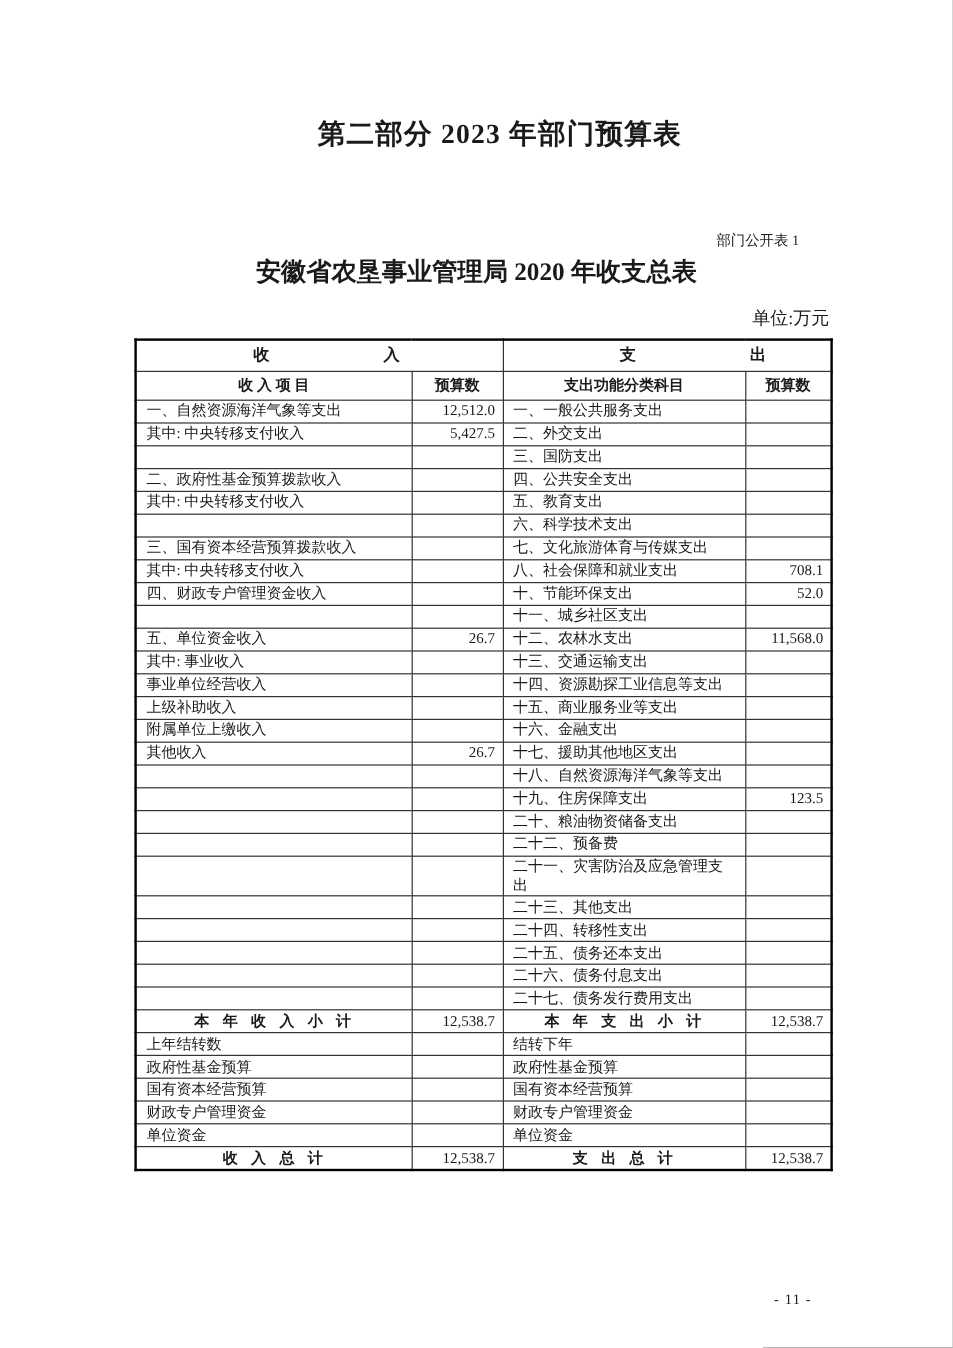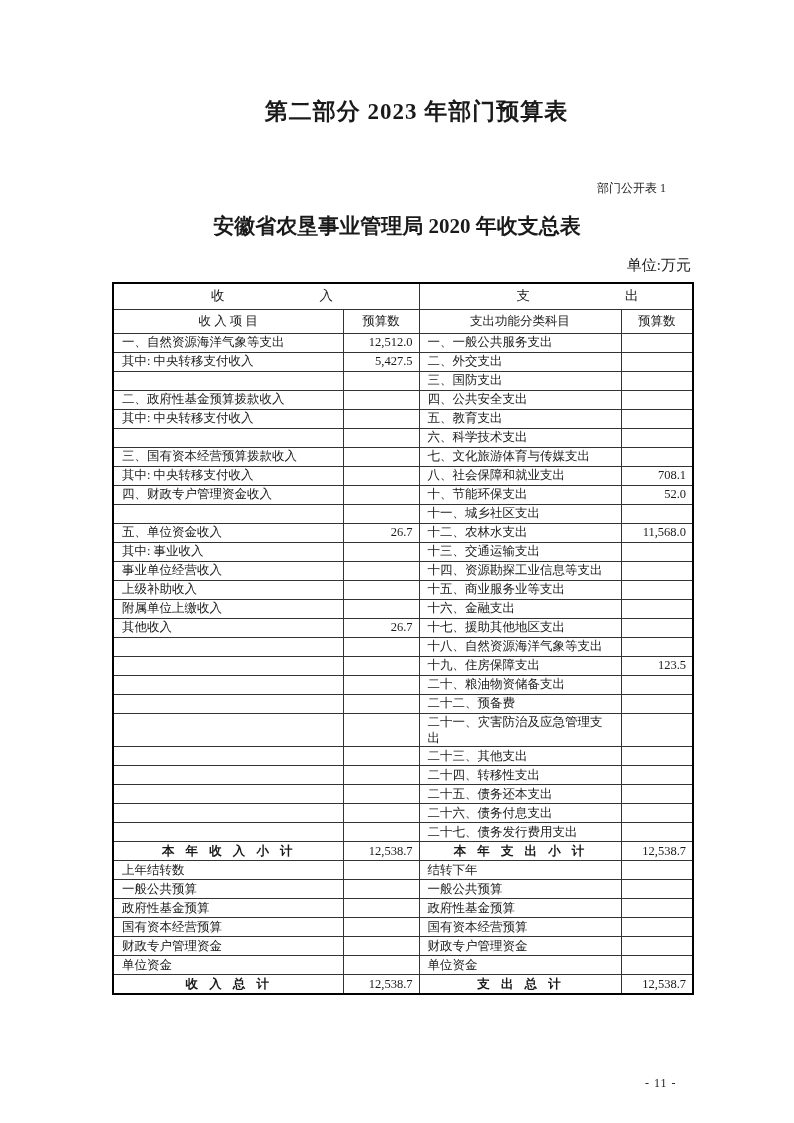--- a/index.html
+++ b/index.html
@@ -18,21 +18,21 @@
     position: absolute;
     top: 96px; left: 0; right: 0;
     text-align: center;
     font-size: 23px;
     font-weight: bold;
     letter-spacing: 1px;
     padding-left: 39px;
   }
   .table-label {
     position: absolute;
-    top: 180px;
+    top: 192px;
     right: 128px;
     font-size: 12px;
     margin-left: 48px;
   }
   .table-title {
     position: absolute;
     top: 212px; left: 0; right: 0;
     text-align: center;
     font-size: 21px;
     font-weight: bold;
@@ -54,21 +54,21 @@
   }
   table.budget th, table.budget td {
     border: 1px solid #333;
     padding: 0 6px 0 8px;
     height: 19px;
     line-height: 1.3;
     vertical-align: middle;
     overflow: hidden;
   }
   table.budget { border: 2px solid #000; }
-  table.budget th { font-weight: normal; text-align: center; padding: 0 2px; }
+  table.budget th { font-weight: bold; text-align: center; padding: 0 2px; }
   tr.h1 th { height: 26px; font-size: 13.5px; }
   tr.h2 th { height: 24px; }
   th.sec { letter-spacing: 95px; text-indent: 95px; white-space: nowrap; }
   td.bl, th.bl { border-left: 2px solid #000; }
   td.num { text-align: right; white-space: nowrap; }
   td.ind1 { padding-left: 62px; }
   td.ind2 { padding-left: 102px; }
   td.ind3 { padding-left: 32px; }
   td.c { text-align: center; font-weight: bold; letter-spacing: 4px; padding: 0 2px; }
   .pagenum {
@@ -275,26 +275,20 @@
     <td class="bl c">本 年 支 出 小 计</td>
     <td class="num">12,538.7</td>
   </tr>
         <tr>
     <td>上年结转数</td>
     <td class="num"></td>
     <td class="bl">结转下年</td>
     <td class="num"></td>
   </tr>
         <tr>
-    <td class="ind3">一般公共预算</td>
-    <td class="num"></td>
-    <td class="bl ind3">一般公共预算</td>
-    <td class="num"></td>
-  </tr>
-        <tr>
     <td class="ind3">政府性基金预算</td>
     <td class="num"></td>
     <td class="bl ind3">政府性基金预算</td>
     <td class="num"></td>
   </tr>
         <tr>
     <td class="ind3">国有资本经营预算</td>
     <td class="num"></td>
     <td class="bl ind3">国有资本经营预算</td>
     <td class="num"></td>

